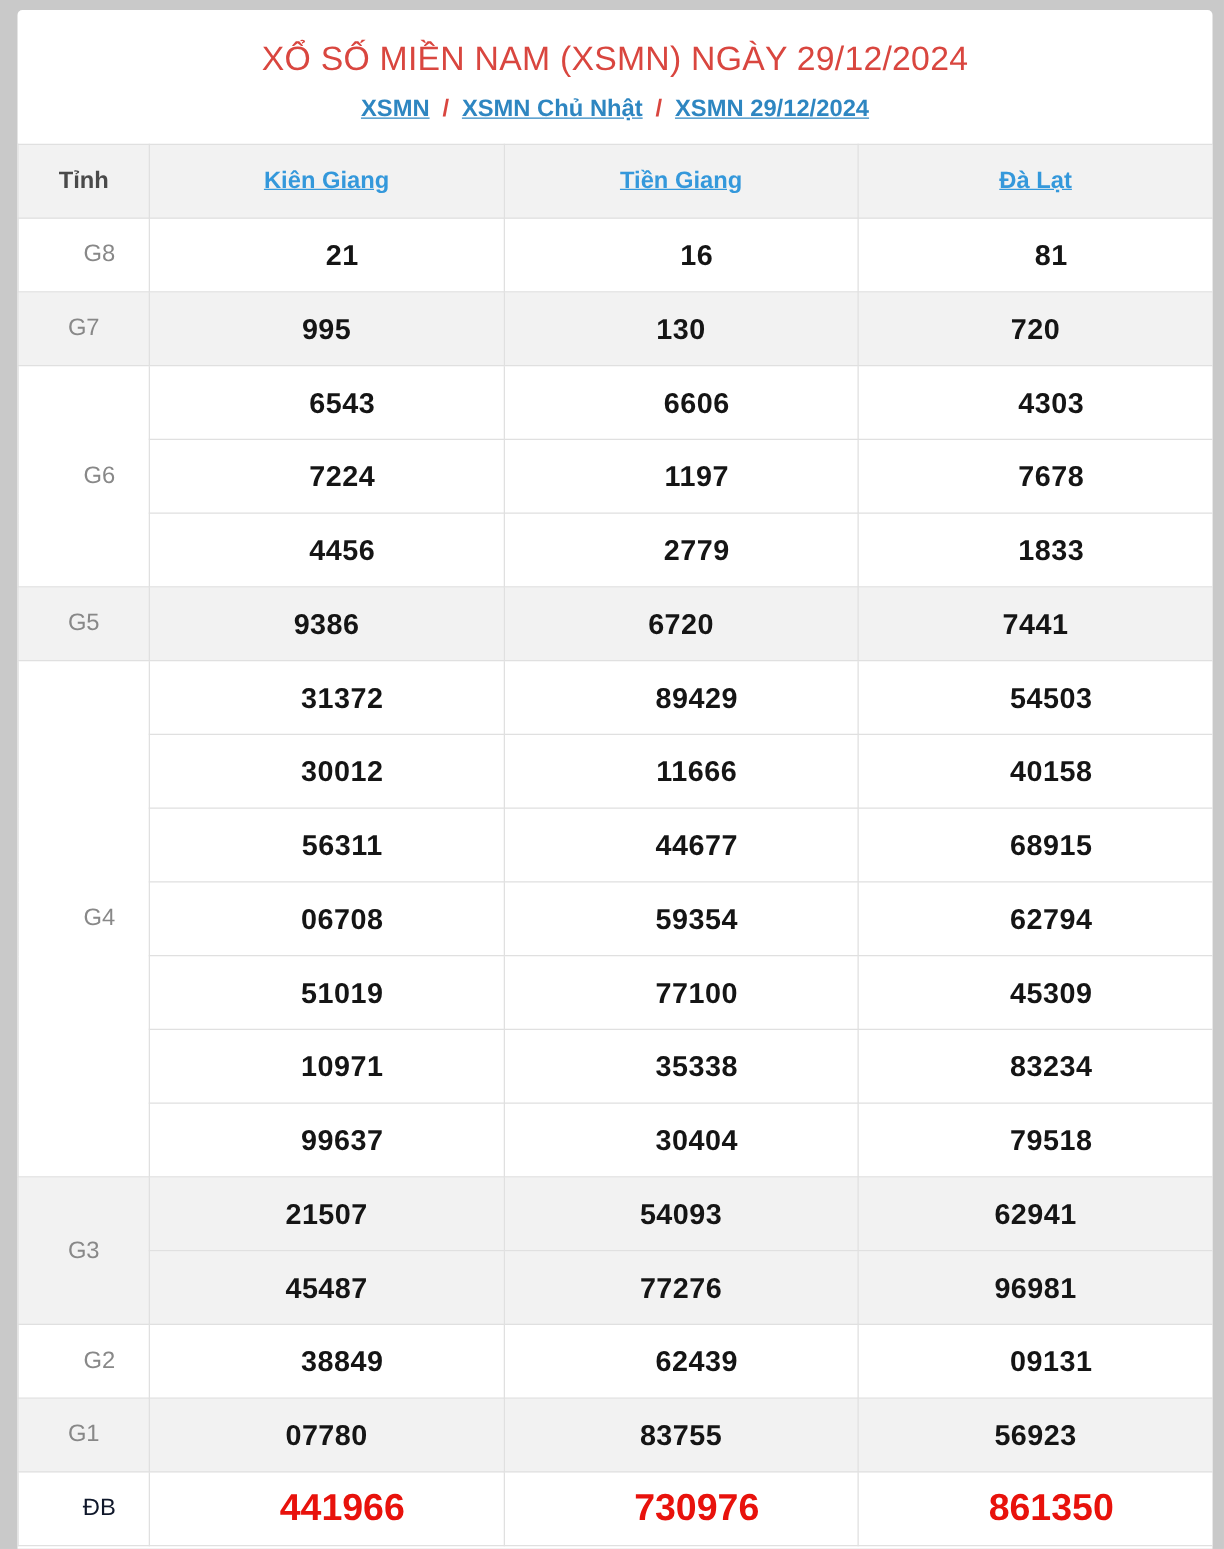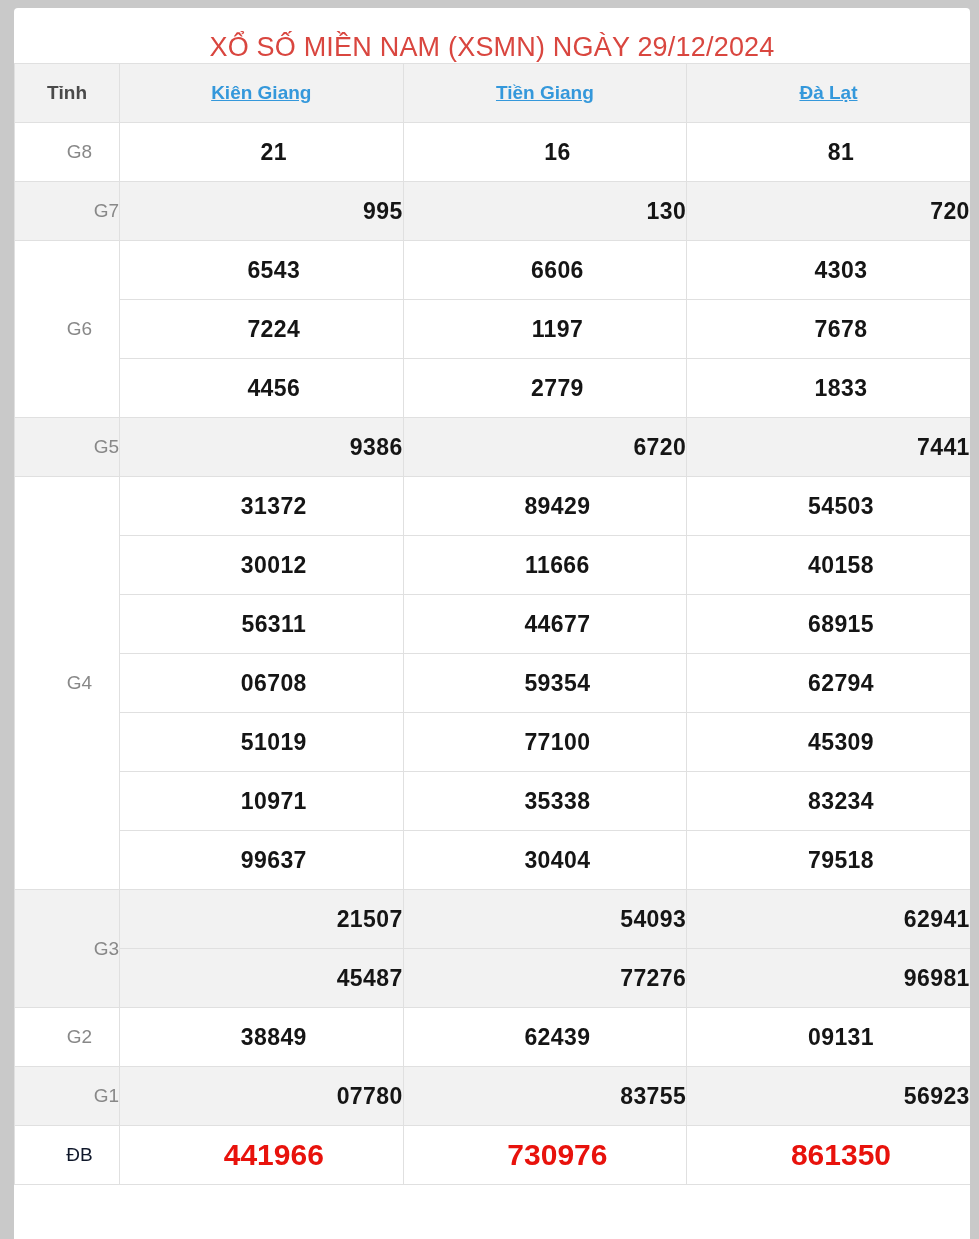--- a/index.html
+++ b/index.html
@@ -98,34 +98,41 @@
     font-weight: 400;
   }
   td.num {
     color: #151515;
     font-size: 23px;
     font-weight: 700;
     letter-spacing: 0.4px;
     margin-top: 25px;
   }
 
-  tr.shaded td { background: #f2f2f2; text-align: right; }
+  tr.shaded td { background: #f2f2f2; }
   tr.plain td  { background: #ffffff; padding-left: 25px; }
 
   td.db-label { color: #0f172a; font-size: 19px; font-weight: 400; }
   td.db-num   { color: #e8120c; font-size: 30px; font-weight: 700; }
 </style>
 </head>
 <body>
 
 <div class="frame">
   <div class="sheet">
 
     <div class="page-title">XỔ SỐ MIỀN NAM (XSMN) NGÀY 29/12/2024</div>
 
+    <div class="breadcrumb">
+      <a href="#">XSMN</a>
+      <span class="sep">/</span>
+      <a href="#">XSMN Chủ Nhật</a>
+      <span class="sep">/</span>
+      <a href="#">XSMN 29/12/2024</a>
+    </div>
 
     <table class="result">
       <colgroup>
         <col class="c-label">
           <col class="c-prov">
           <col class="c-prov">
           <col class="c-prov">
       </colgroup>
       <thead>
         <tr>

